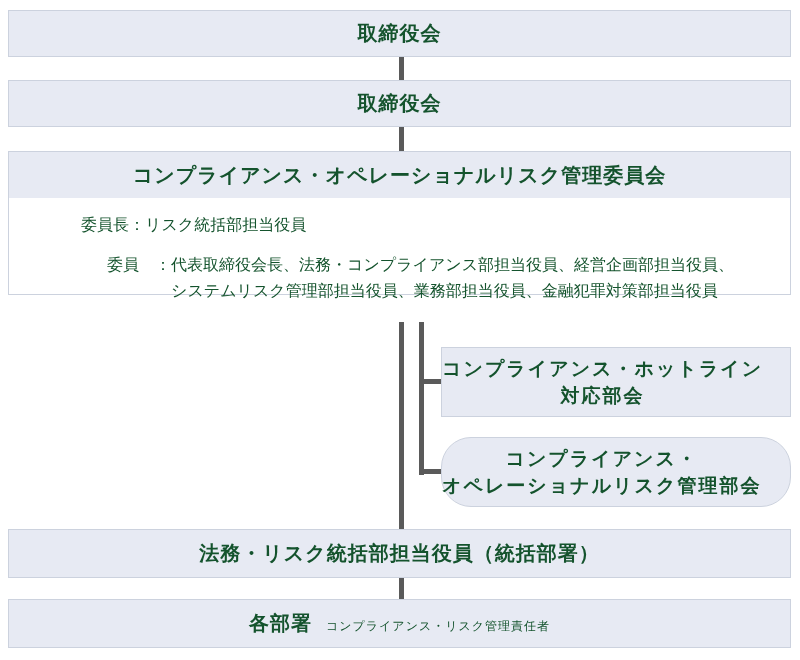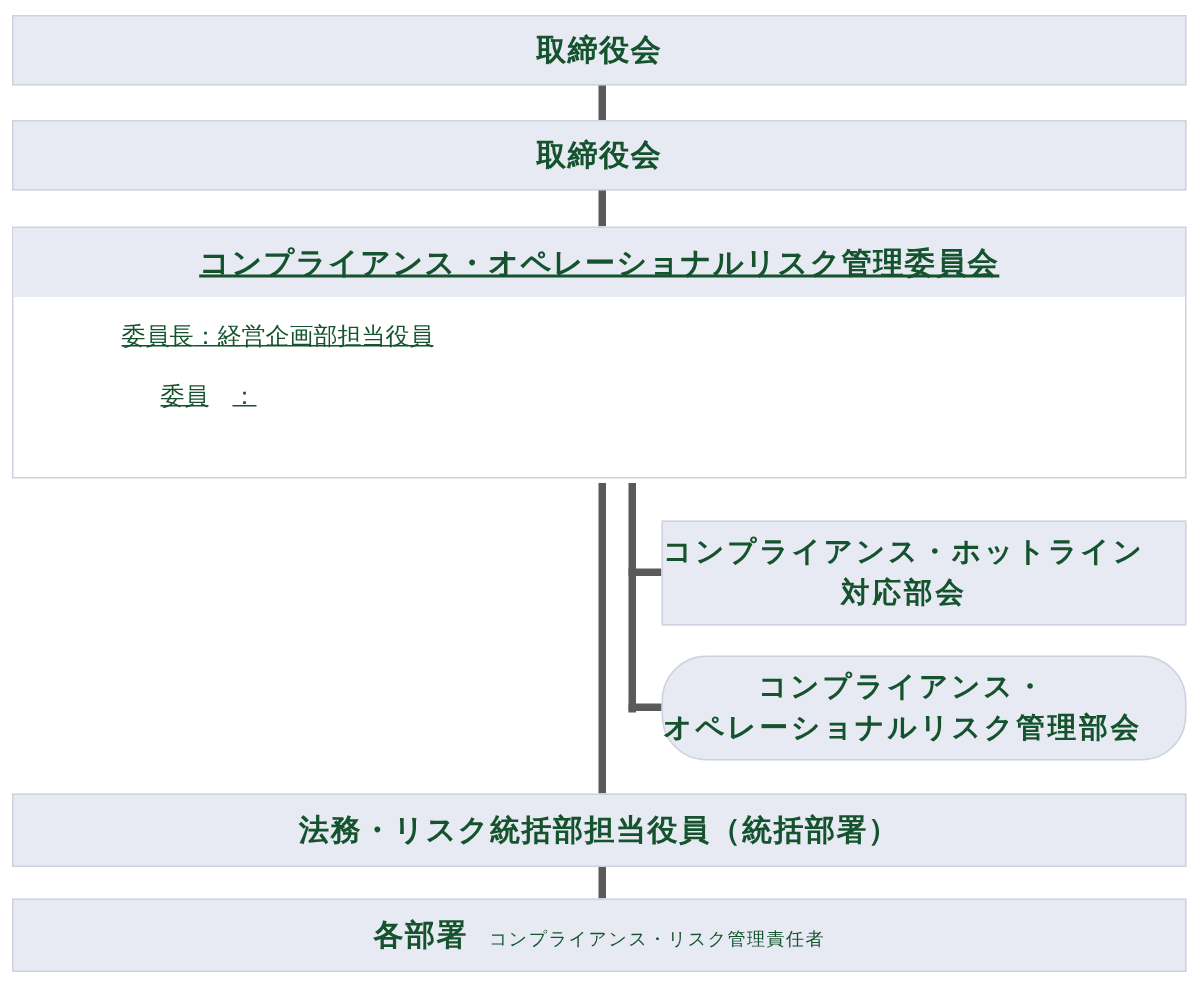--- a/index.html
+++ b/index.html
@@ -27,25 +27,24 @@
     letter-spacing: 1px;
     text-align: center;
   }
   #box-board  { left: 8px; top: 10px;  width: 783px; height: 47px; }
   #box-mgmt   { left: 8px; top: 80px;  width: 783px; height: 47px; }
 
   
   #committee {
     position: absolute;
     left: 8px; top: 151px;
-    width: 783px; height: 168px;
+    width: 783px; height: 144px;
     background: #ffffff;
     border: 1px solid #ccd2de;
     box-sizing: border-box;
-    text-decoration: underline;
   }
   #committee-header {
     height: 46px;
     background: #e7eaf3;
     display: flex;
     align-items: center;
     justify-content: center;
   }
   #committee-body {
     padding: 14px 24px 0 72px;
@@ -129,25 +128,27 @@
   <div class="connector" id="conn-mgmt-committee"></div>
 
   <div id="committee">
     <div id="committee-header">
       <span class="node-title">コンプライアンス・オペレーショナルリスク管理委員会</span>
     </div>
     <div id="committee-body">
       <div class="detail-row">
         <span class="detail-label">委員長</span>
         <span class="detail-sep">：</span>
-        <span class="detail-value">経営企画部担当役員</span>
+        <span class="detail-value">リスク統括部担当役員</span>
       </div>
       <div class="detail-row">
         <span class="detail-label">委員</span>
         <span class="detail-sep">：</span>
+        <span class="detail-value">代表取締役会長、法務・コンプライアンス部担当役員、経営企画部担当役員、
+システムリスク管理部担当役員、業務部担当役員、金融犯罪対策部担当役員</span>
       </div>
     </div>
   </div>
 
   <div class="connector" id="conn-committee-dept"></div>
   <div class="connector" id="conn-branch-vertical"></div>
   <div class="connector" id="conn-elbow-hotline"></div>
   <div class="connector" id="conn-elbow-opsrisk"></div>
 
   <div class="subnode" id="sub-hotline">

